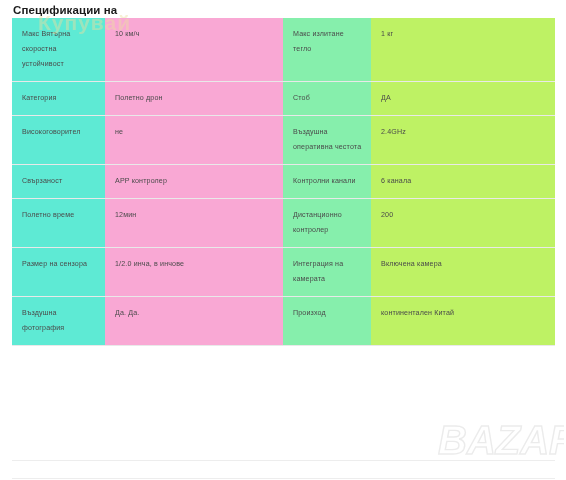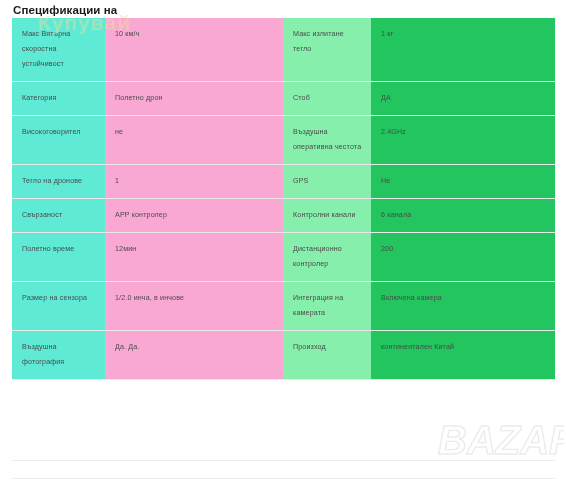--- a/index.html
+++ b/index.html
@@ -79,21 +79,21 @@
     background: #f9a8d4;
     color: #4a4a4a;
     width: 178px;
   }
   td.k2 {
     background: #86efac;
     color: #555555;
     width: 88px;
   }
   td.v2 {
-    background: #22c55e;
+    background: #bef264;
     color: #4a4a4a;
     width: 184px;
   }
 
   tr.r-tall td { height: 57px; }
   tr.r-mid  td { height: 42px; }
   tr.r-short td { height: 28px; }
 
   .tail {
     position: absolute;
@@ -144,26 +144,20 @@
           <td class="v2">ДА</td>
         </tr>
 
         <tr class="r-mid">
           <td class="k">Високоговорител</td>
           <td class="v">не</td>
           <td class="k2">Въздушна оперативна честота</td>
           <td class="v2">2.4GHz</td>
         </tr>
 
-        <tr class="r-short">
-          <td class="k">Тегло на дронове</td>
-          <td class="v">1</td>
-          <td class="k2">GPS</td>
-          <td class="v2">Не</td>
-        </tr>
 
         <tr class="r-short">
           <td class="k">Свързаност</td>
           <td class="v">APP контролер</td>
           <td class="k2">Контролни канали</td>
           <td class="v2">6 канала</td>
         </tr>
 
         <tr class="r-mid">
           <td class="k">Полетно време</td>

